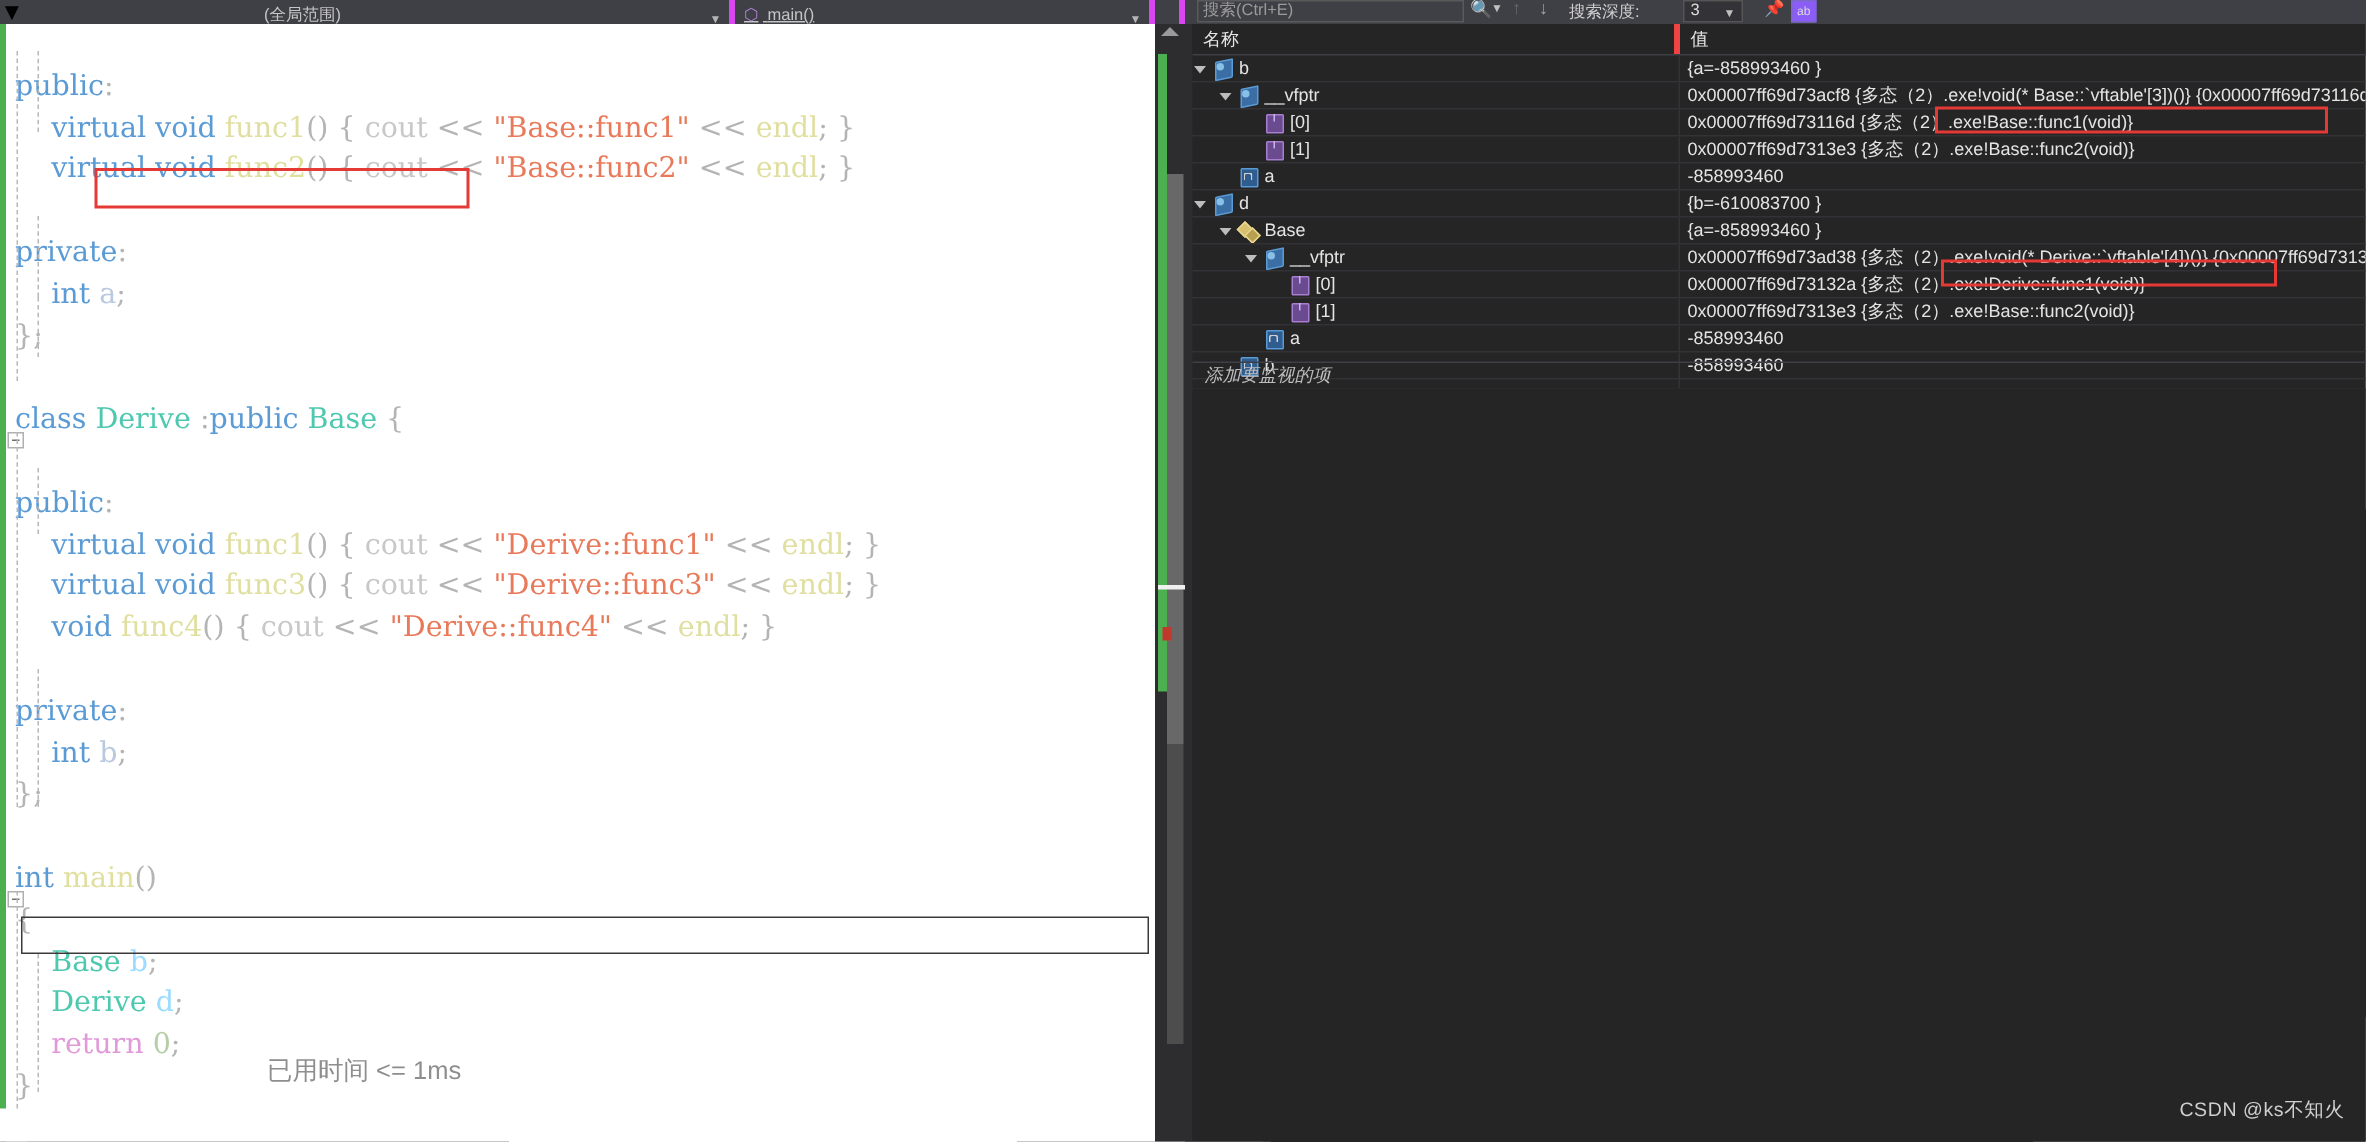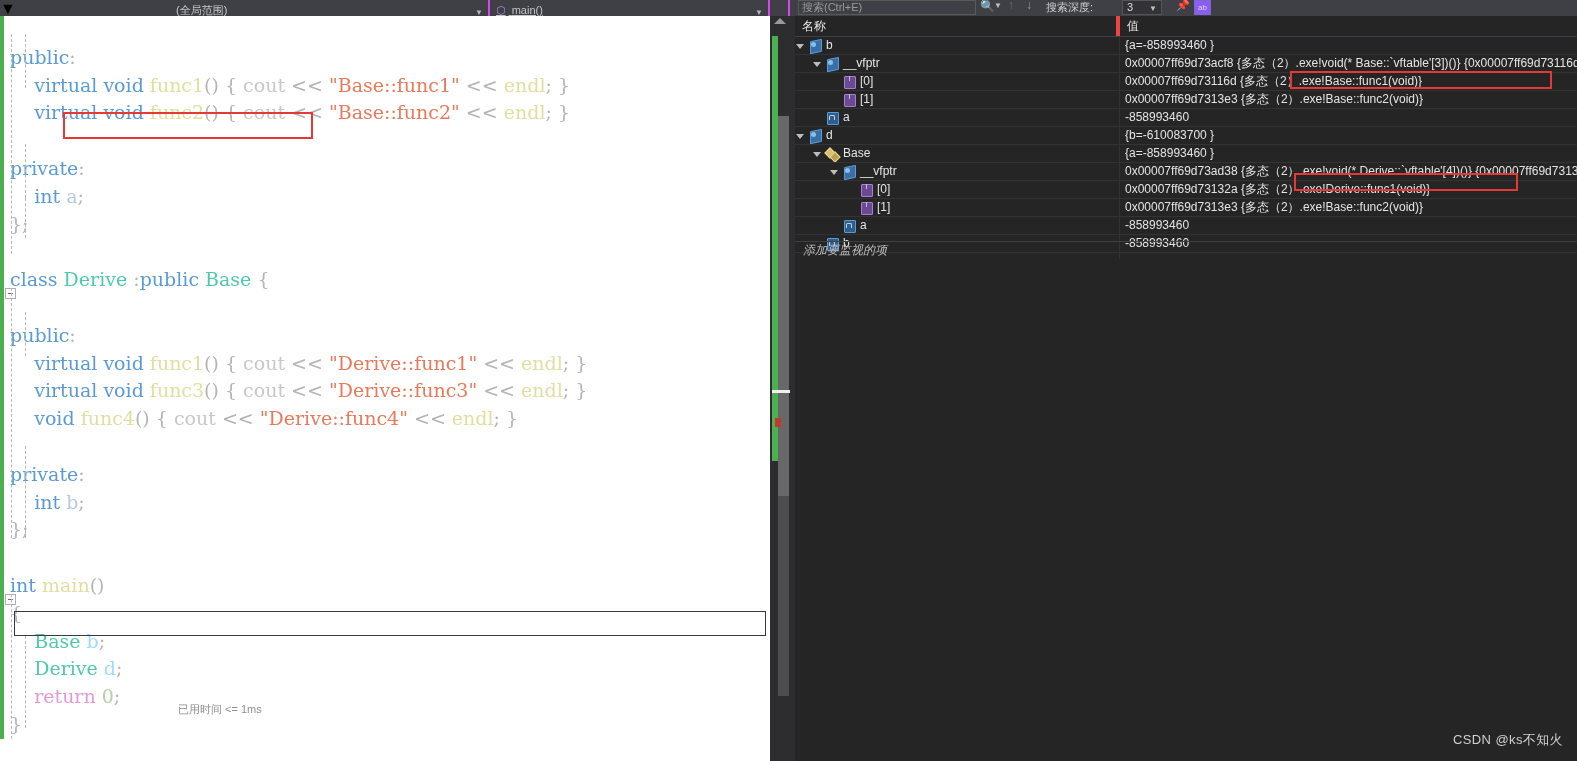--- a/index.html
+++ b/index.html
@@ -9,21 +9,21 @@
     font-family:"Liberation Sans","DejaVu Sans",sans-serif;
     overflow:hidden;
     position:relative;
   }
   
   #top-strip{position:absolute;left:0;top:0;width:1577px;height:16px;background:#3f3f46;}
   #nav-left{position:absolute;left:0;top:0;width:170px;height:16px;background:#3f3f46;}
   .nav-combo{
     position:absolute;top:0;height:16px;background:#3f3f46;color:#c5c5c5;
     font-size:11px;line-height:20px;padding-left:6px;box-sizing:border-box;
-    white-space:nowrap;overflow:hidden;border-right:2px solid #d946ef;
+    white-space:nowrap;overflow:hidden;border-right:4px solid #d946ef;
   }
   .nav-combo .caret{position:absolute;right:5px;top:3px;color:#b4b4b4;font-size:8px;}
   #nav-scope{left:170px;width:320px;}
   #nav-member{left:490px;width:280px;text-decoration:underline;}
   #nav-member .sym{color:#b180d7;margin-right:3px;}
   #nav-rest{left:770px;width:20px;}
   #vs-pin{position:absolute;right:2px;top:1px;color:#c5c5c5;font-size:11px;}
 
   
   #editor{
@@ -65,21 +65,21 @@
   .redbox{position:absolute;border:2px solid #e53935;box-sizing:border-box;pointer-events:none;}
 
   
   #cur-line-box{
     position:absolute;left:14px;top:595px;width:752px;height:25px;
     border:1px solid #3a3a3a;box-sizing:border-box;background:transparent;
   }
   #elapsed-hint{
     position:absolute;left:178px;top:686px;
     font-family:"Liberation Sans","DejaVu Sans",sans-serif;
-    font-size:11px;color:#8e8e8e;white-space:nowrap;
+    font-size:17px;color:#8e8e8e;white-space:nowrap;
   }
 
   
   #ed-scroll{position:absolute;left:770px;top:16px;width:20px;height:745px;background:#2d2d30;}
   #ed-scroll-up{position:absolute;left:4px;top:2px;width:0;height:0;
     border-left:6px solid transparent;border-right:6px solid transparent;border-bottom:6px solid #9a9a9a;}
   #ed-track-green{position:absolute;left:2px;top:20px;width:6px;height:425px;background:#4caf50;}
   #ed-thumb{position:absolute;left:8px;top:100px;width:11px;height:380px;background:#686868;}
   #ed-thumb2{position:absolute;left:8px;top:480px;width:11px;height:200px;background:#4d4d4d;}
   #ed-caret-mark{position:absolute;left:2px;top:374px;width:18px;height:3px;background:#f0f0f0;}

